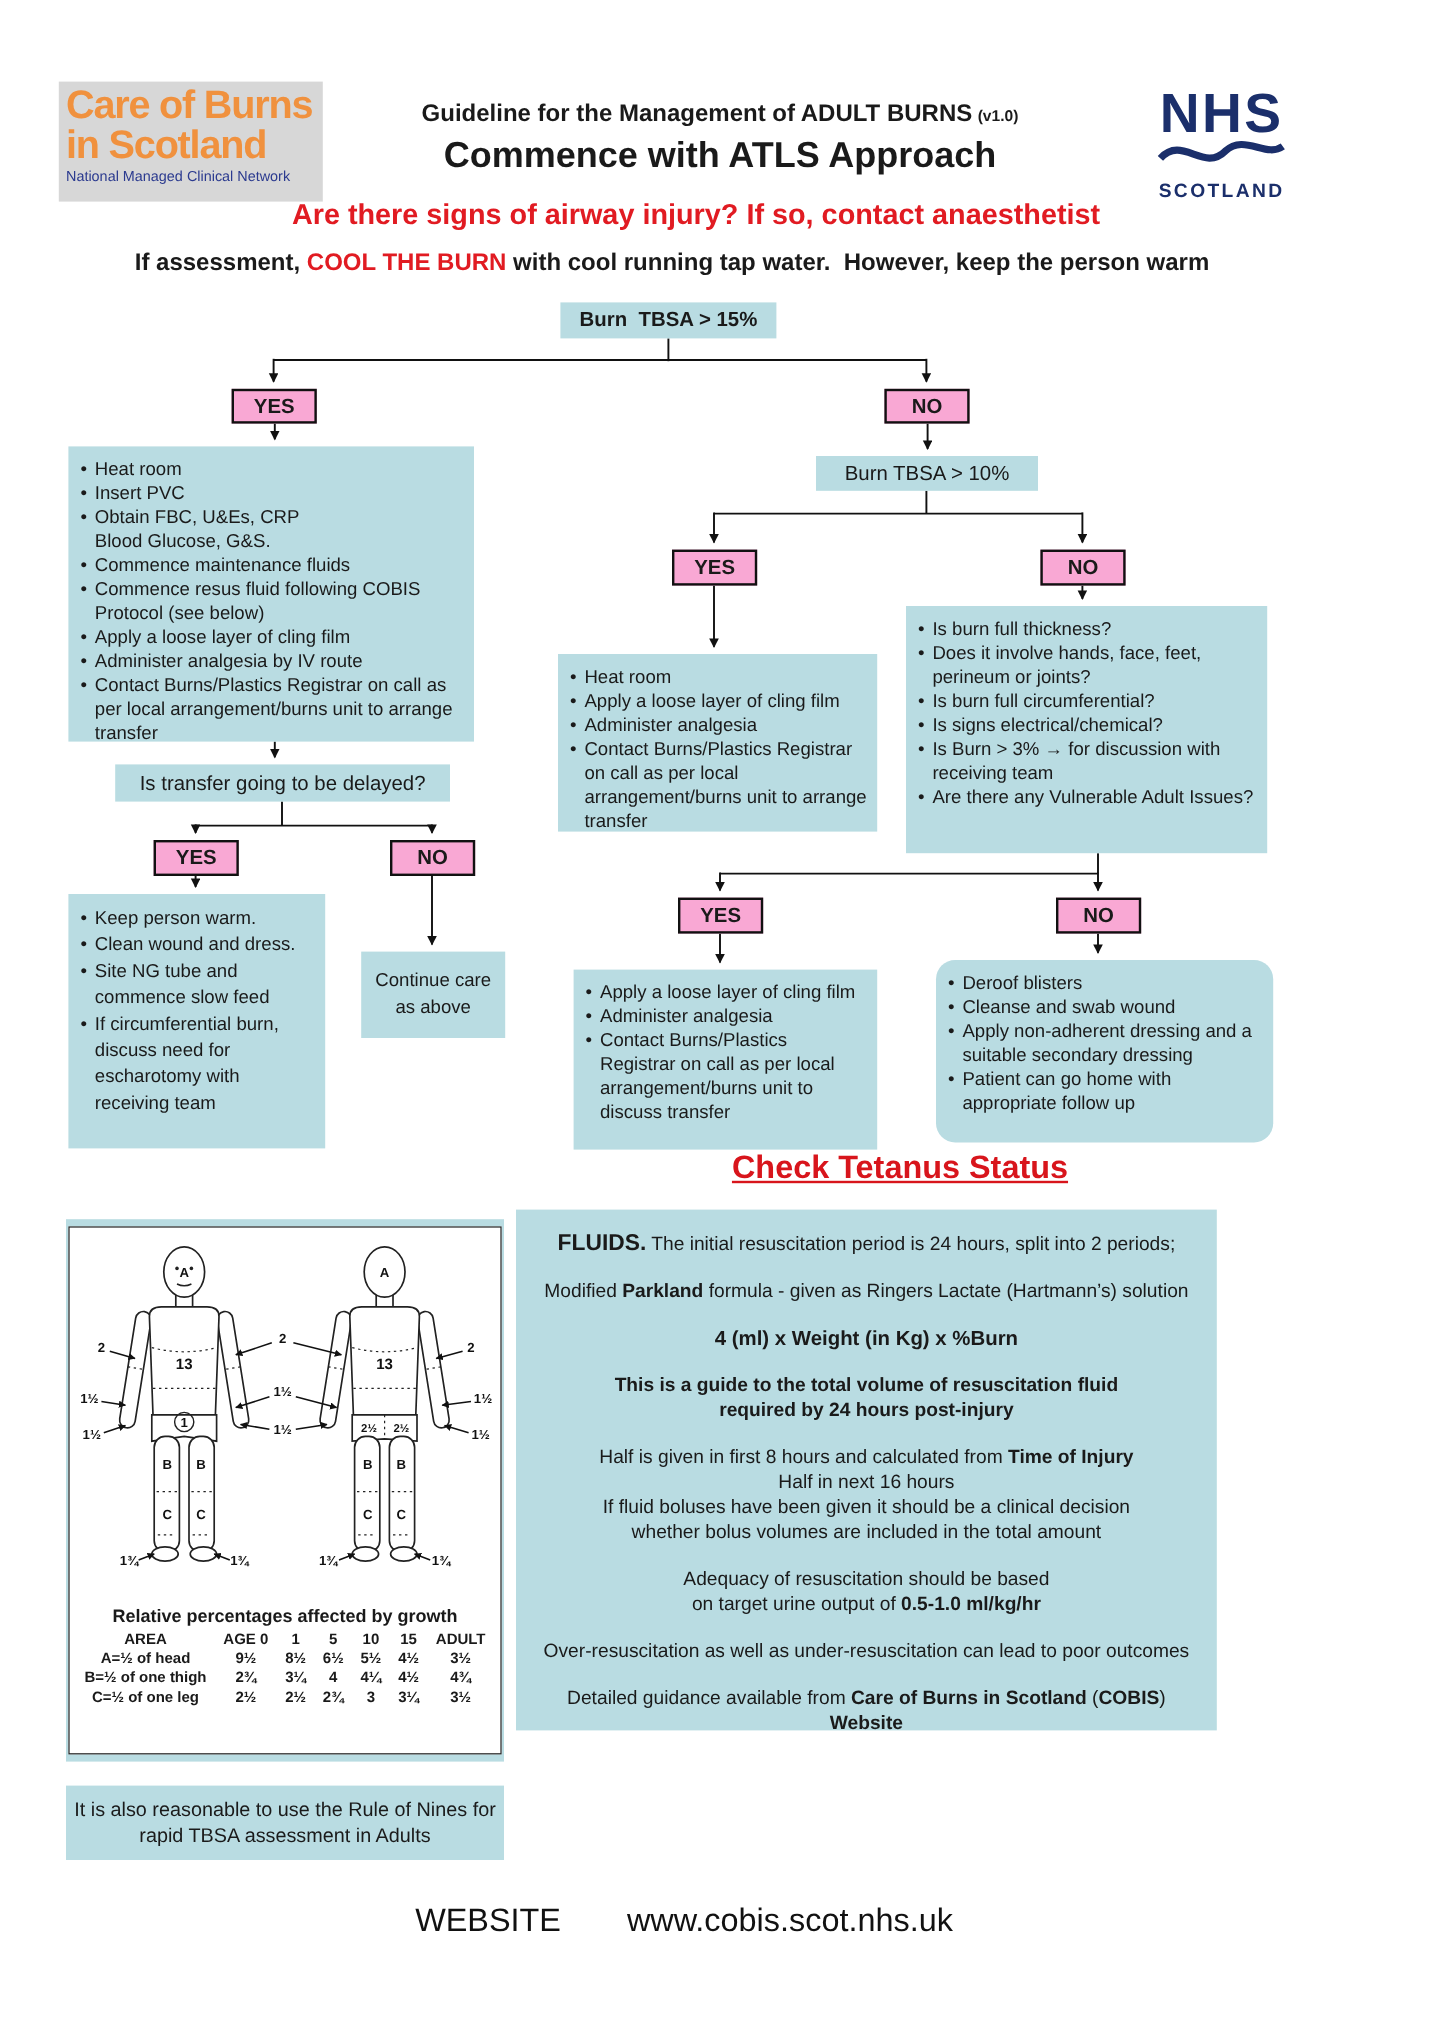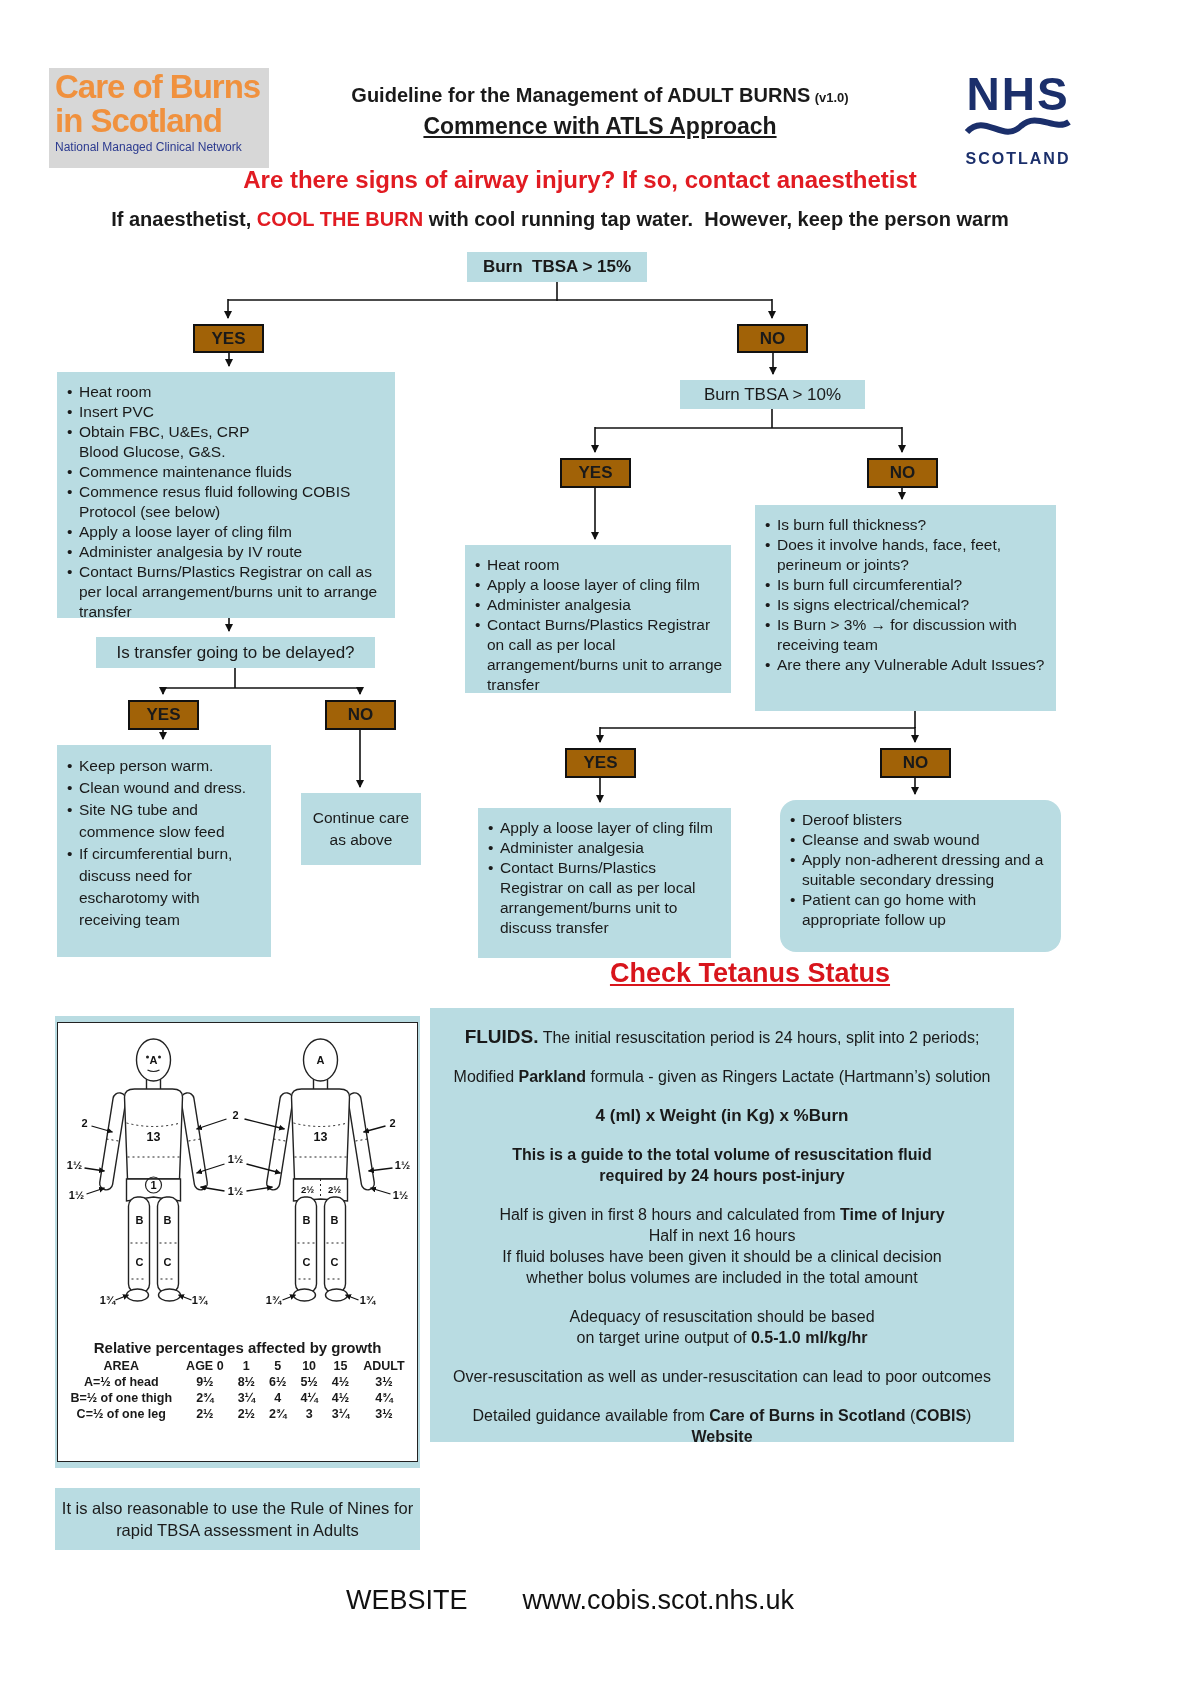--- a/index.html
+++ b/index.html
@@ -8,33 +8,33 @@
   .abs{position:absolute;}
   .pre{white-space:pre-wrap;}
 
   
   .logo-box{left:49px;top:68px;width:220px;height:100px;background:#d7d7d7;padding:2px 6px;box-sizing:border-box;}
   .logo-l1,.logo-l2{color:#f0913e;font-weight:bold;font-size:33px;line-height:34px;letter-spacing:-1px;}
   .logo-sub{color:#2b3a8f;font-size:12px;margin-top:2px;}
   .title-block{left:280px;top:84px;width:640px;text-align:center;}
   .title-main{font-size:20px;font-weight:bold;}
   .title-ver{font-size:13px;font-weight:bold;}
-  .title-sub{font-size:23px;font-weight:bold;margin-top:6px;text-decoration:underline;}
+  .title-sub{font-size:30px;font-weight:bold;margin-top:6px;}
   .nhs{left:948px;top:72px;width:140px;text-align:center;color:#1b2f6b;}
   .nhs-name{font-size:46px;font-weight:bold;letter-spacing:2px;line-height:44px;}
   .nhs-region{font-size:16px;font-weight:bold;letter-spacing:2px;margin-top:4px;}
   .airway{left:30px;top:166px;width:1100px;text-align:center;color:#e11b22;font-size:24px;font-weight:bold;}
   .cool{left:0;top:208px;width:1120px;text-align:center;font-size:20px;font-weight:bold;}
   .red{color:#e11b22;}
 
   
   svg.connectors{left:0;top:0;width:1192px;height:1684px;pointer-events:none;}
   .qbox{background:#b9dce2;text-align:center;font-size:17px;display:flex;align-items:center;justify-content:center;box-sizing:border-box;}
   .qbox.bold{font-weight:bold;}
-  .ynbox{background:#a16207;border:2px solid #111;font-weight:bold;font-size:17px;text-align:center;
+  .ynbox{background:#f9a8d4;border:2px solid #111;font-weight:bold;font-size:17px;text-align:center;
          display:flex;align-items:center;justify-content:center;box-sizing:border-box;}
   .bluebox{background:#b9dce2;font-size:15.5px;line-height:20px;padding:10px 8px;box-sizing:border-box;}
   .bluebox ul{margin:0;padding:0;list-style:none;}
   .bluebox li{position:relative;padding-left:14px;white-space:pre-line;margin:0;}
   .bluebox li::before{content:"\2022";position:absolute;left:2px;}
   .centerbox{background:#b9dce2;font-size:15.5px;line-height:22px;text-align:center;
              display:flex;align-items:center;justify-content:center;box-sizing:border-box;padding:6px;}
 
   .tetanus{left:430px;top:958px;width:640px;text-align:center;color:#d8151c;font-size:27px;font-weight:bold;
            text-decoration:underline;}
@@ -125,21 +125,21 @@
     <div class="nhs-name">NHS</div>
     <svg width="110" height="26" viewBox="0 0 110 26">
       <path d="M4,16 C22,-4 40,28 58,10 C74,-5 92,16 106,6" stroke="#1b2f6b" stroke-width="6" fill="none"></path>
     </svg>
     <div class="nhs-region">SCOTLAND</div>
   </div>
 
   <div class="abs airway">Are there signs of airway injury? If so, contact anaesthetist</div>
 
   <div class="abs cool">
-    <span class="pre">If anaesthetist, </span><span class="red pre">COOL THE BURN</span><span class="pre"> with cool running tap water.  However, keep the person warm</span>
+    <span class="pre">If assessment, </span><span class="red pre">COOL THE BURN</span><span class="pre"> with cool running tap water.  However, keep the person warm</span>
   </div>
 
   <div class="abs qbox bold pre" style="left:467px;top:252px;width:180px;height:30px;">Burn  TBSA &gt; 15%</div>
 
   <div class="abs ynbox" style="left:193px;top:324px;width:71px;height:29px;">YES</div>
   <div class="abs ynbox" style="left:737px;top:324px;width:71px;height:29px;">NO</div>
 
   <div class="abs bluebox" style="left:57px;top:372px;width:338px;height:246px;">
     <ul>
         <li>Heat room</li>

